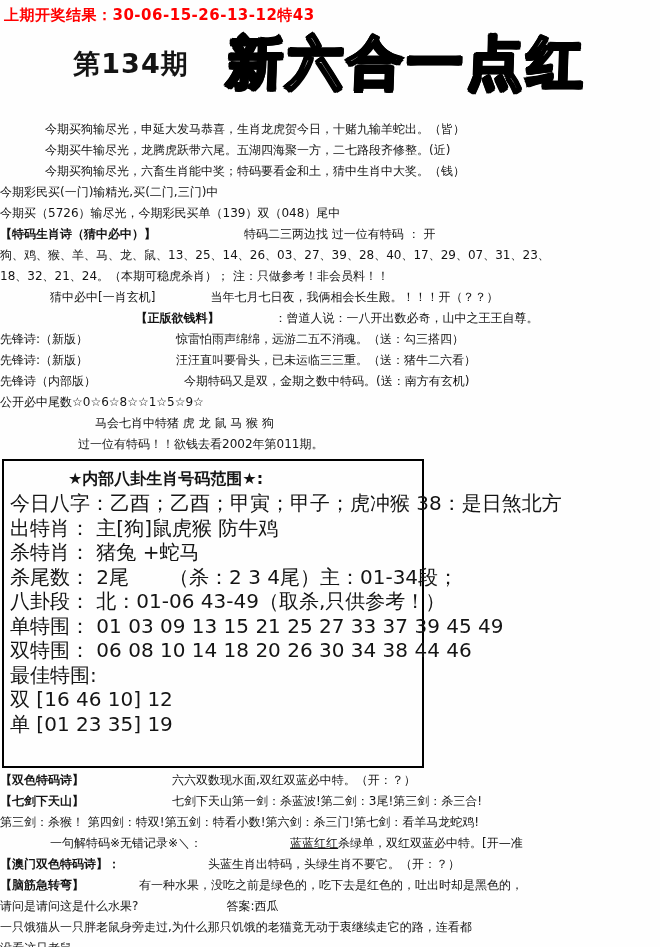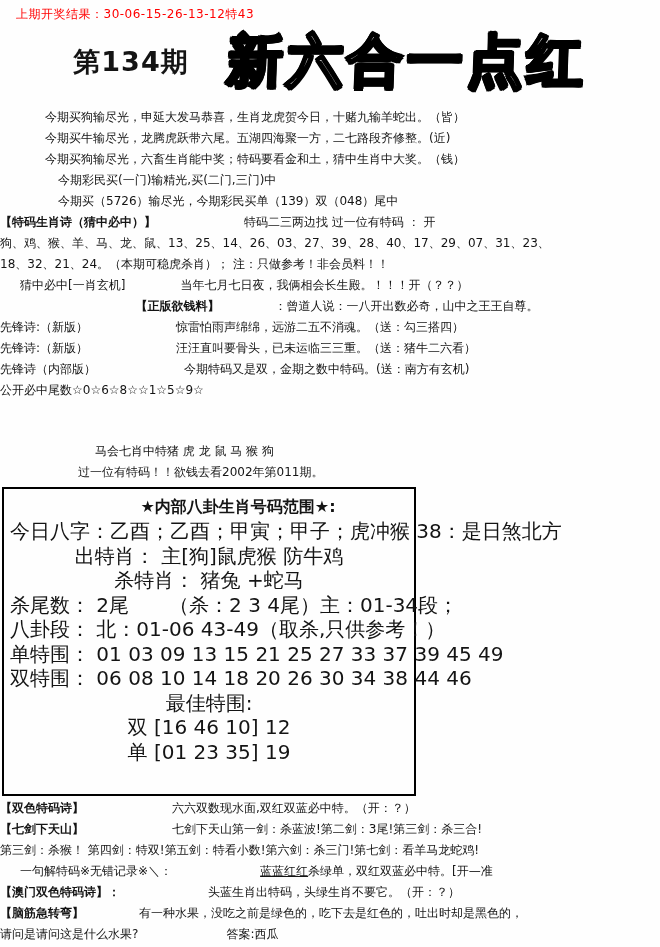--- a/index.html
+++ b/index.html
@@ -1,39 +1,39 @@
 <!DOCTYPE html>
 <html><head>
 <meta charset="utf-8">
 <style>
   html,body{margin:0;padding:0;background:#ffffff;}
   body{width:660px;min-height:947px;font-family:"DejaVu Sans","Liberation Sans",sans-serif;color:#141414;}
   .page{width:660px;min-height:947px;background:#fefefe;overflow:hidden;}
-  .top-red{color:#ff0000;font-weight:normal;font-size:12px;padding:6px 0 0 16px;letter-spacing:.5px;}
-  .header-row{display:flex;align-items:center;justify-content:center;gap:38px;margin:0 0 6px 0;height:78px;}
+  .top-red{color:#ff0000;font-weight:bold;font-size:15px;padding:6px 0 0 4px;letter-spacing:.5px;}
+  .header-row{display:flex;align-items:center;justify-content:center;gap:38px;margin:0 0 16px 0;height:78px;}
   .issue{font-size:27px;font-weight:bold;letter-spacing:1px;}
   .big-title{
     font-size:56px;font-weight:bold;letter-spacing:4px;color:#ffffff;
     -webkit-text-stroke:2.5px #000;
     text-shadow:2px 0 0 #000,-2px 0 0 #000,0 2px 0 #000,0 -2px 0 #000,
                 1.5px 1.5px 0 #000,-1.5px -1.5px 0 #000,1.5px -1.5px 0 #000,-1.5px 1.5px 0 #000;
     transform:skewX(-2deg);
   }
   .ln{font-size:12px;line-height:21px;white-space:nowrap;}
   .ind-a{padding-left:45px;}
-  .ind-b{padding-left:58px;}
-  .ind-c{padding-left:20px;}
+  .ind-b{}
+  .ind-c{padding-left:8px;margin-left:42px;}
   .ind-d{padding-left:14px;text-align:center;}
   .ind-e{}
-  .ind-f{padding-left:95px;margin-top:40px;}
+  .ind-f{padding-left:95px;}
   .ind-g{padding-left:78px;}
   .hd{font-weight:bold;}
   .gap-lg{display:inline-block;width:88px;}
   .gap-md{display:inline-block;width:55px;}
-  .bagua-box{border:2px solid #000;width:398px;margin:4px 0 2px 2px;padding:6px 6px 30px 6px;text-align:center;}
+  .bagua-box{border:2px solid #000;width:398px;margin:4px 0 2px 2px;padding:6px 14px 30px 6px;}
   .bagua-title{font-size:16px;font-weight:bold;padding-left:58px;line-height:24px;}
   .bagua-row{font-size:20px;line-height:24.5px;white-space:nowrap;}
   .underline{text-decoration:underline;}
 </style>
 </head>
 <body>
 
 <div class="page">
 
   <div class="top-red">上期开奖结果：30-06-15-26-13-12特43</div>

